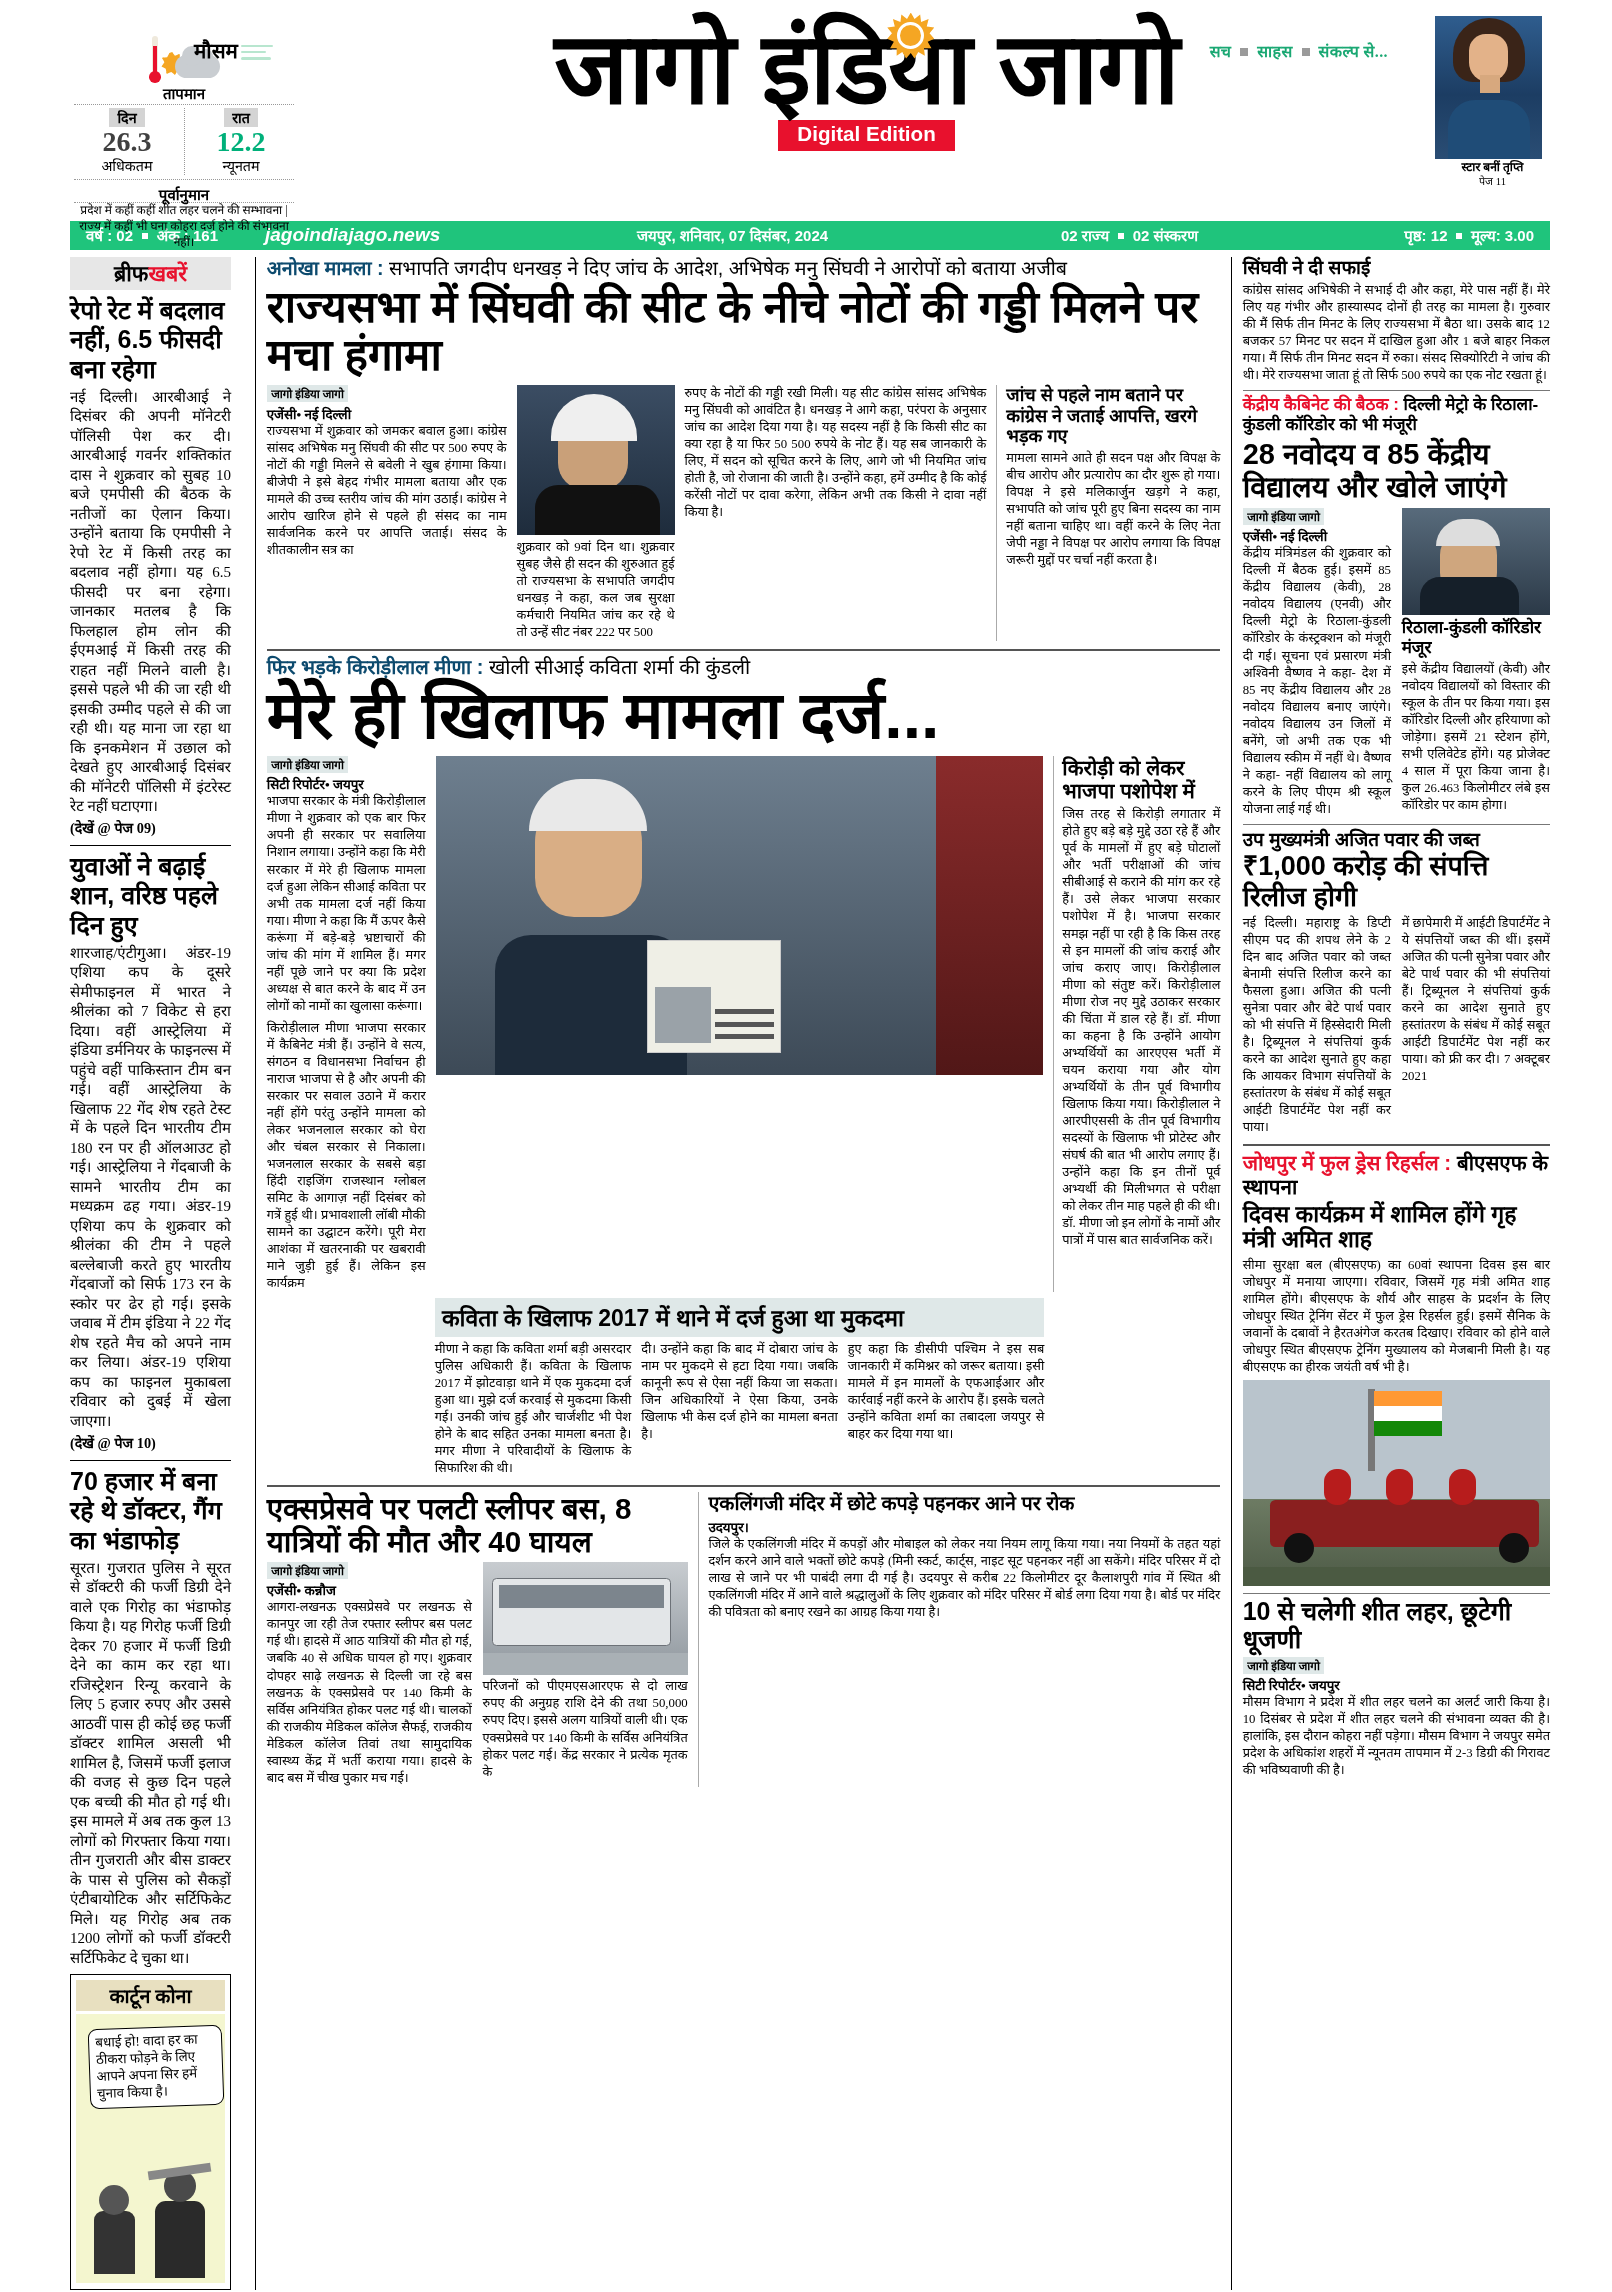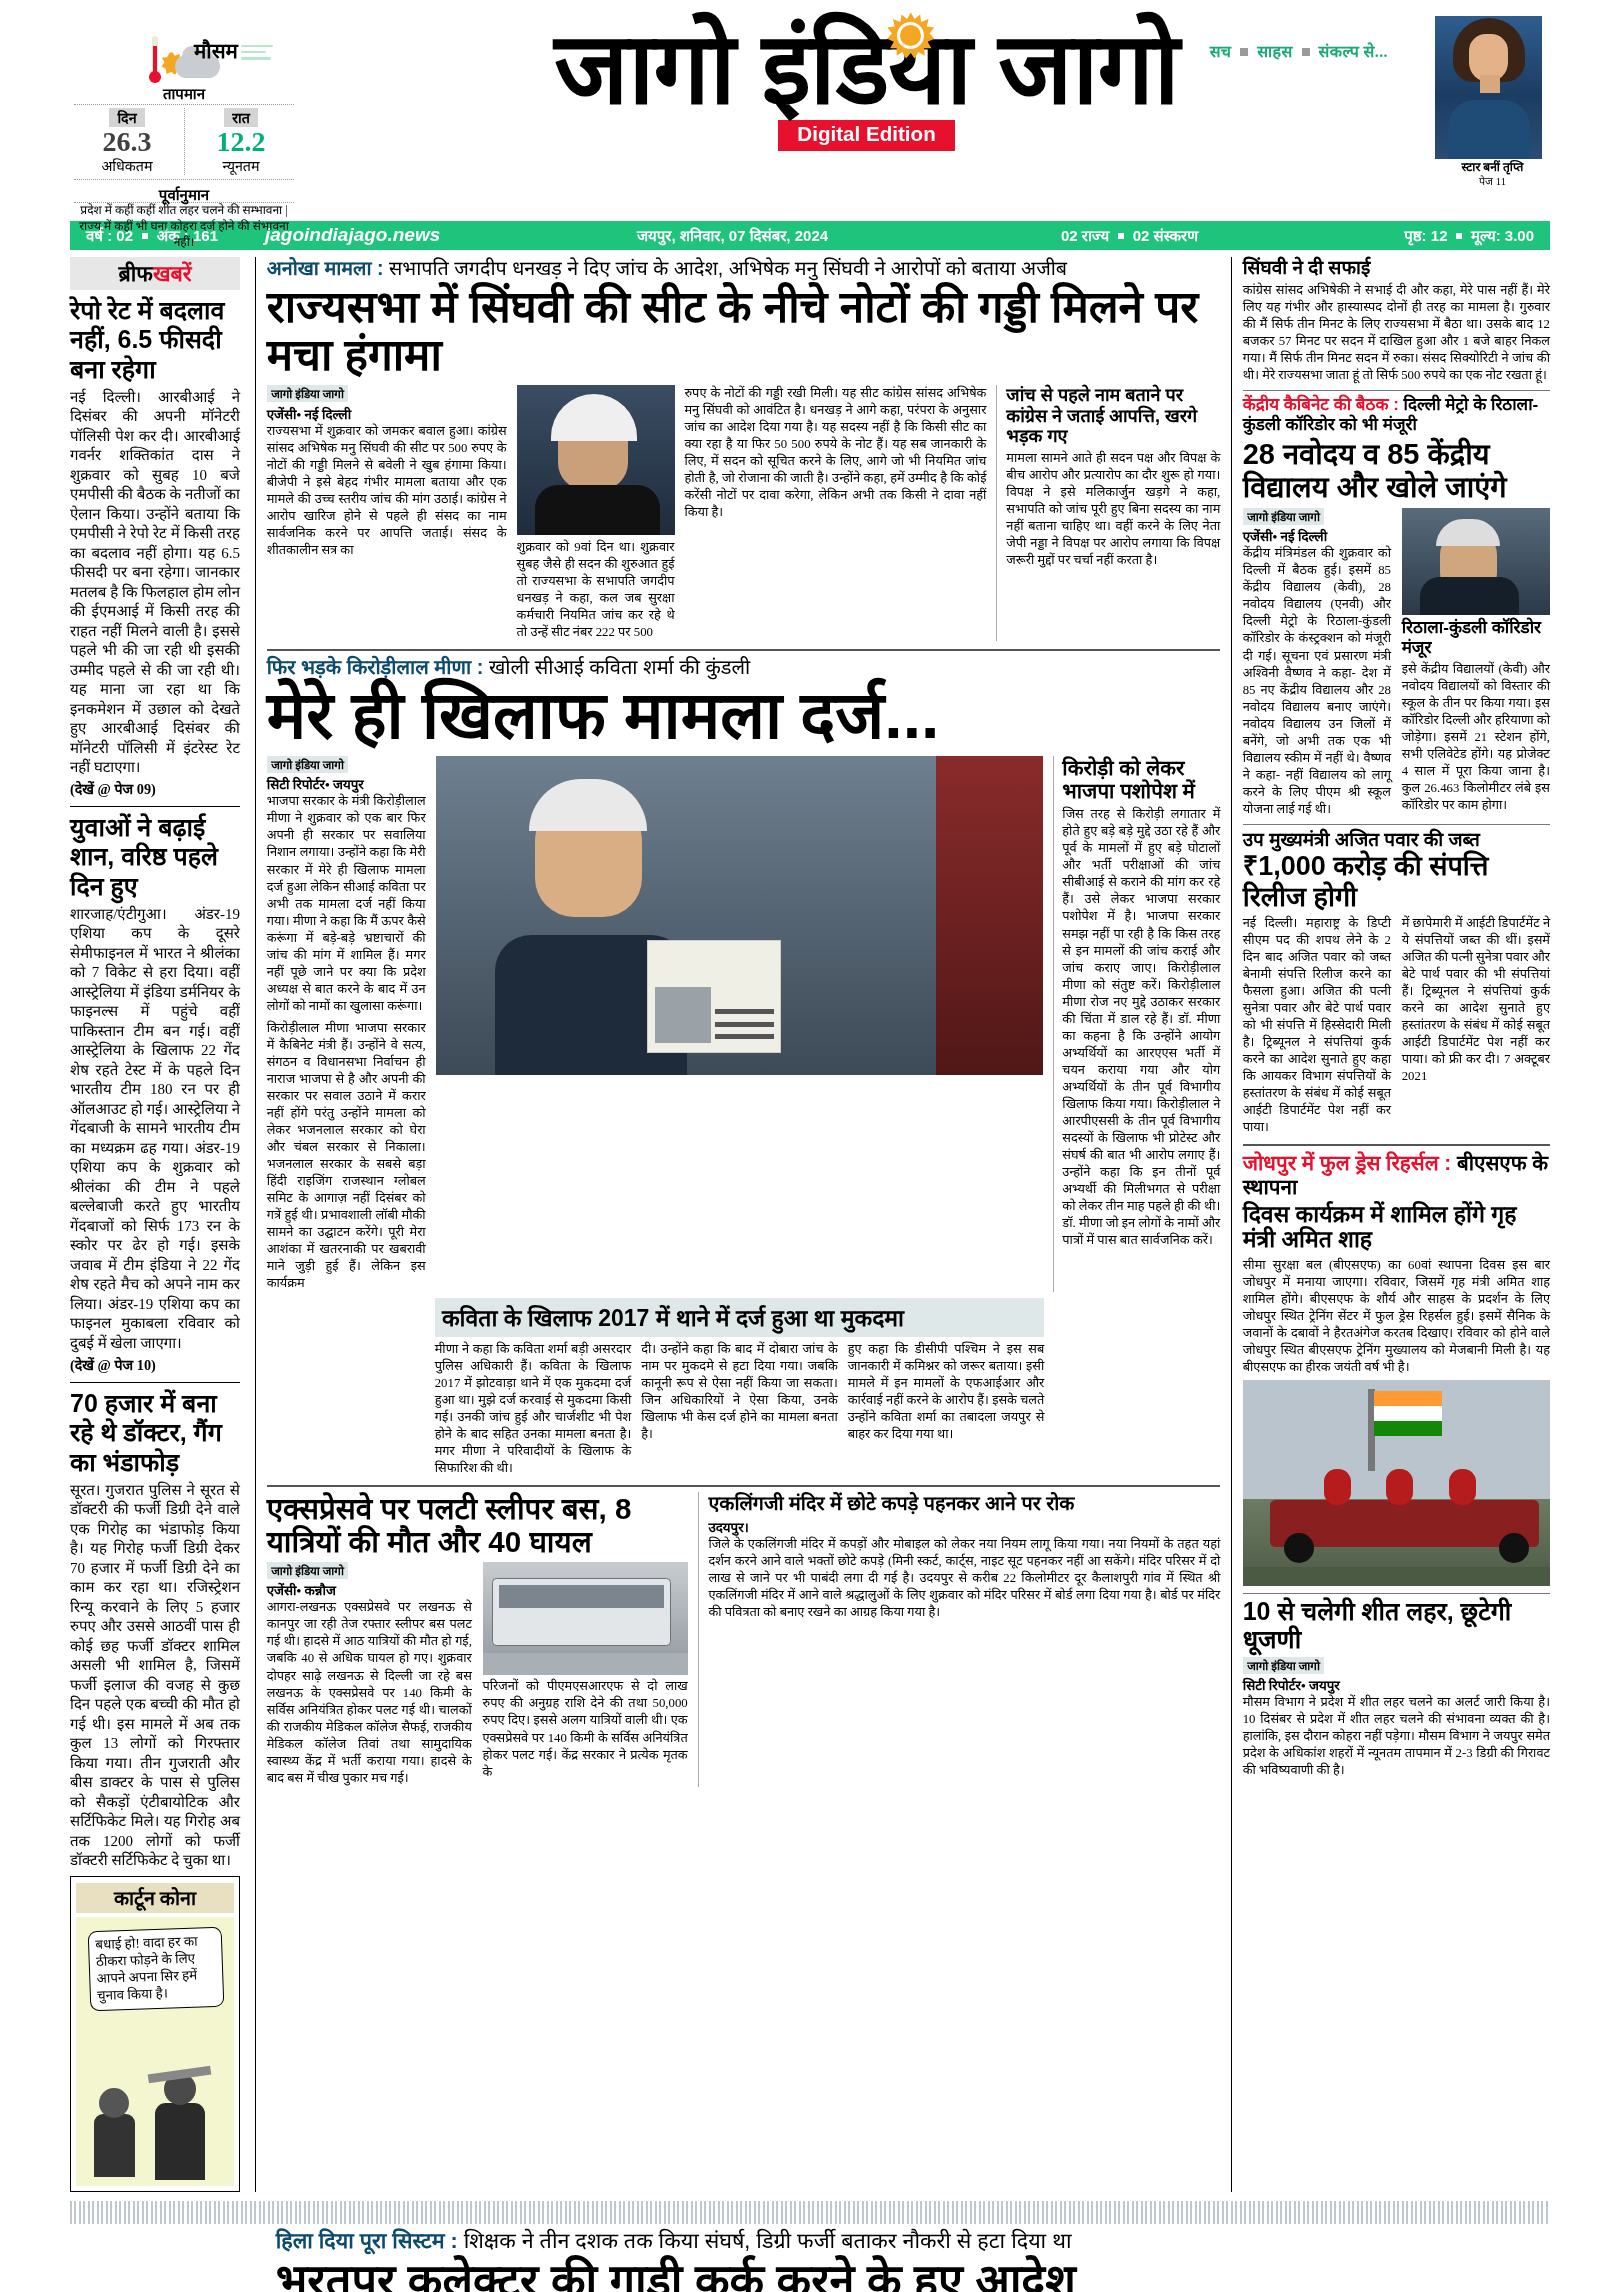--- a/index.html
+++ b/index.html
@@ -67,21 +67,21 @@
   .greenbar { background: #1fc47c; color: #fff; display: flex; align-items: center; height: 29px;
      font-weight: bold; font-size: 15px; font-family: "Liberation Sans", sans-serif; padding: 0 16px; }
   .greenbar > div { flex: 1; text-align: center; }
   .greenbar .gb-1 { flex: 0 0 179px; text-align: left; }
   .greenbar .gb-2 { flex: 0 0 269px; font-style: italic; font-size: 19px; text-align: left; }
   .greenbar .gb-5 { flex: 0 0 206px; text-align: right; }
   .greenbar .sq { display:inline-block; width:6.3px; height:6.3px; background:#fff; margin:0 4.5px 1.8px; }
 
   
   .content { display: flex; gap: 0; margin-top: 7.2px; }
-  .col-left { width: 186px; flex: 0 0 186px; padding-right: 15px; border-right: 0.9px solid #000; }
+  .col-left { width: 186px; flex: 0 0 186px; padding-right: 24px; border-right: 0.9px solid #000; }
   .col-mid { flex: 1; padding: 0 10.7px; }
   .col-right { width: 319px; flex: 0 0 319px; padding-left: 10.7px; border-left: 0.9px solid #000; }
 
   .brief-badge { text-align: center; background: #e7e7e7; padding: 1.8px 0 2.7px; margin-bottom: 4.5px; }
   .brief-badge .b1 { font-weight: bold; font-size: 21.5px; }
   .brief-badge .b2 { font-weight: bold; font-size: 21.5px; color: #e8112d; }
   .brief-h { font-weight: bold; font-size: 25px; line-height: 1.18; margin: 5.4px 0 3.6px; font-family: "Liberation Sans", sans-serif; }
   .brief-b { font-size: 15px; line-height: 1.30; text-align: justify; }
   .brief-b b { font-weight: normal; }
   .brief-more { font-weight: bold; font-size: 14.3px; margin-top: 1.8px; }

